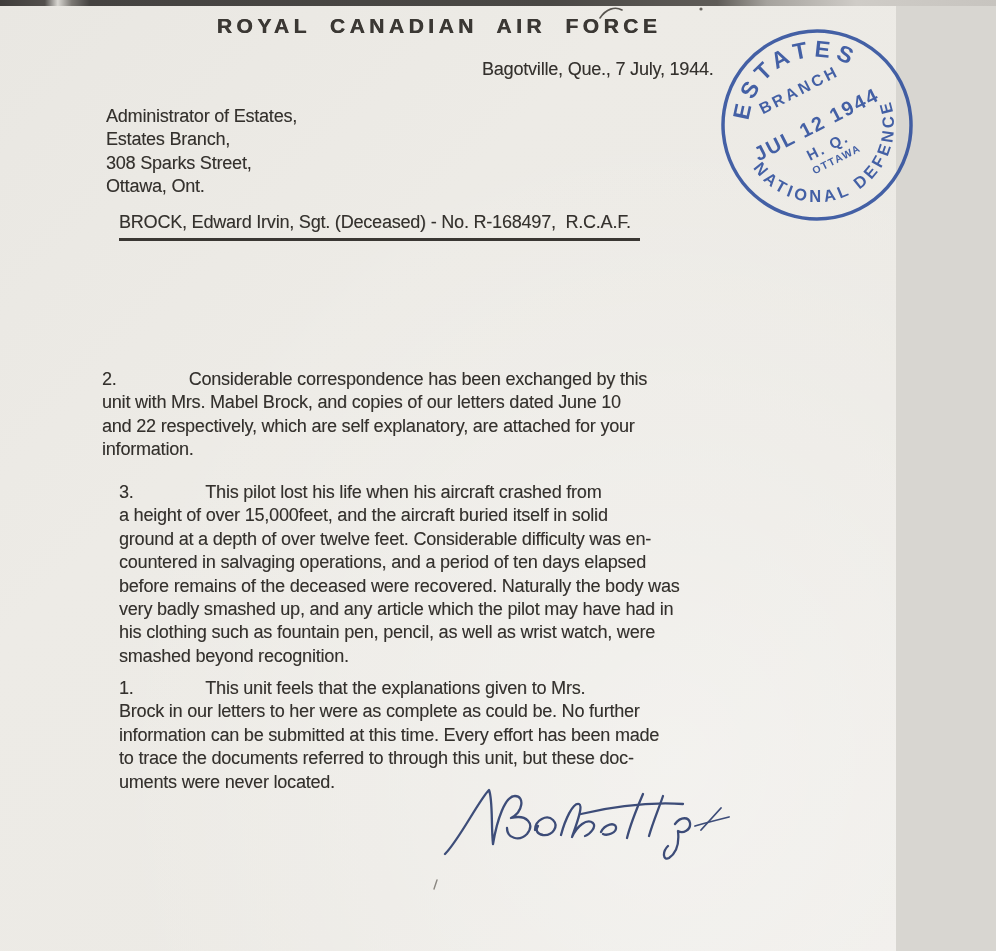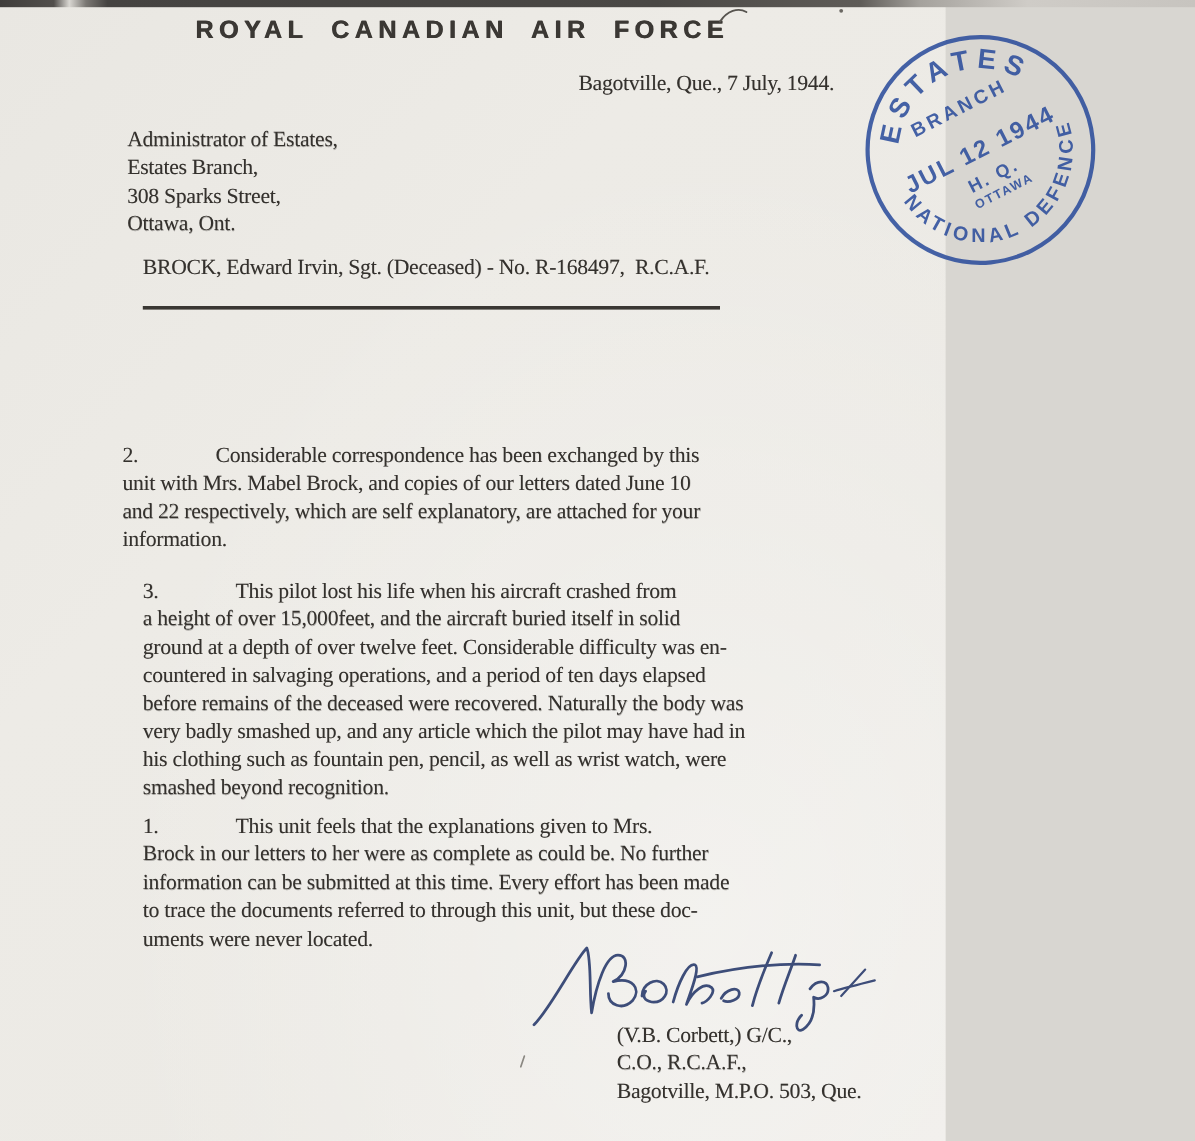--- a/index.html
+++ b/index.html
@@ -1,48 +1,48 @@
 <!DOCTYPE html>
 <html><head>
 <meta charset="utf-8">
 <style>
   html,body{margin:0;padding:0;}
   body{width:996px;height:951px;overflow:hidden;background:#d8d6d1;}
   .page{
-    position:relative;width:788px;height:951px;
+    position:relative;width:896px;height:951px;
     background:
       radial-gradient(ellipse at 75% 80%, rgba(255,255,255,.35), rgba(255,255,255,0) 60%),
       linear-gradient(135deg,#e9e7e2 0%,#edebe6 35%,#eceae5 70%,#efede9 100%);
     font-family:"Liberation Mono", monospace;
     color:#35322e;
   }
   .scan-edge-top{
     position:absolute;left:0;top:0;width:996px;height:6px;
     background:linear-gradient(to right,
       #3f3d3b 0%, #524f4c 4.5%, #d9d7d2 5.8%, #7a7773 7.2%,
       #454341 9%, #4a4845 55%, #5f5c58 72%, #a5a29d 77%, #cfccc7 86%, #c7c4bf 100%);
   }
   .mono{
     position:absolute;
-    font-family:Liberation Serif, serif;
+    font-family:Liberation Sans, sans-serif;
     font-size:18px;line-height:23.4px;letter-spacing:-0.2px;
     white-space:pre;color:#34312d;
     text-shadow:0.3px 0.3px 0 rgba(52,49,45,.35);
   }
   .title{
     position:absolute;top:14px;left:0;width:100%;
     text-align:center;transform:translateX(-9px);
     font-family:"Liberation Sans", sans-serif;
     font-size:21px;font-weight:700;letter-spacing:4.5px;word-spacing:9px;
     color:#3b3834;text-shadow:0.5px 0 0 #3b3834;
     white-space:nowrap;
   }
   .subject{
     border-bottom:3px solid #3a3733;
-    padding-bottom:21px;padding-right:9px;
+    padding-bottom:4px;padding-right:9px;
     display:inline-block;
   }
   .stamp-svg{position:absolute;left:695px;top:3px;}
   .sig-svg{position:absolute;left:435px;top:778px;}
   .marks-svg{position:absolute;left:0;top:0;pointer-events:none;}
 </style>
 </head>
 <body>
 
 <div class="page">
@@ -71,23 +71,20 @@
 before remains of the deceased were recovered. Naturally the body was
 very badly smashed up, and any article which the pilot may have had in
 his clothing such as fountain pen, pencil, as well as wrist watch, were
 smashed beyond recognition.</div>
   <div class="mono" style="left:119px;top:677px;">1.               This unit feels that the explanations given to Mrs.
 Brock in our letters to her were as complete as could be. No further
 information can be submitted at this time. Every effort has been made
 to trace the documents referred to through this unit, but these doc-
 uments were never located.</div>
 
-  <div class="mono" style="left:514px;top:851px;">(V.B. Corbett,) G/C.,
-C.O., R.C.A.F.,
-Bagotville, M.P.O. 503, Que.</div>
 
   <svg class="sig-svg" width="310" height="95" viewBox="0 0 310 95">
     <g fill="none" stroke="#2e3f6f" stroke-width="2.3" stroke-linecap="round" stroke-linejoin="round" opacity="0.92">
       <path d="M10,76 C24,62 44,22 54,12 C58,22 56,48 58,66
                C62,42 70,18 80,18 C90,18 88,34 76,40 C92,36 100,46 92,56 C84,64 72,60 72,50"></path>
       <path d="M100,52 C100,42 112,36 118,42 C124,48 118,58 108,57 C102,56 100,52 103,48"></path>
       <path d="M126,57 C130,42 138,24 144,26 C149,28 140,50 137,59 C142,48 152,40 158,45 C162,49 154,57 150,58"></path>
       <path d="M166,54 C170,46 180,44 181,49 C182,55 172,58 168,56"></path>
       <path d="M192,60 C196,44 202,30 208,16"></path>
       <path d="M214,58 C218,44 224,30 228,18"></path>

